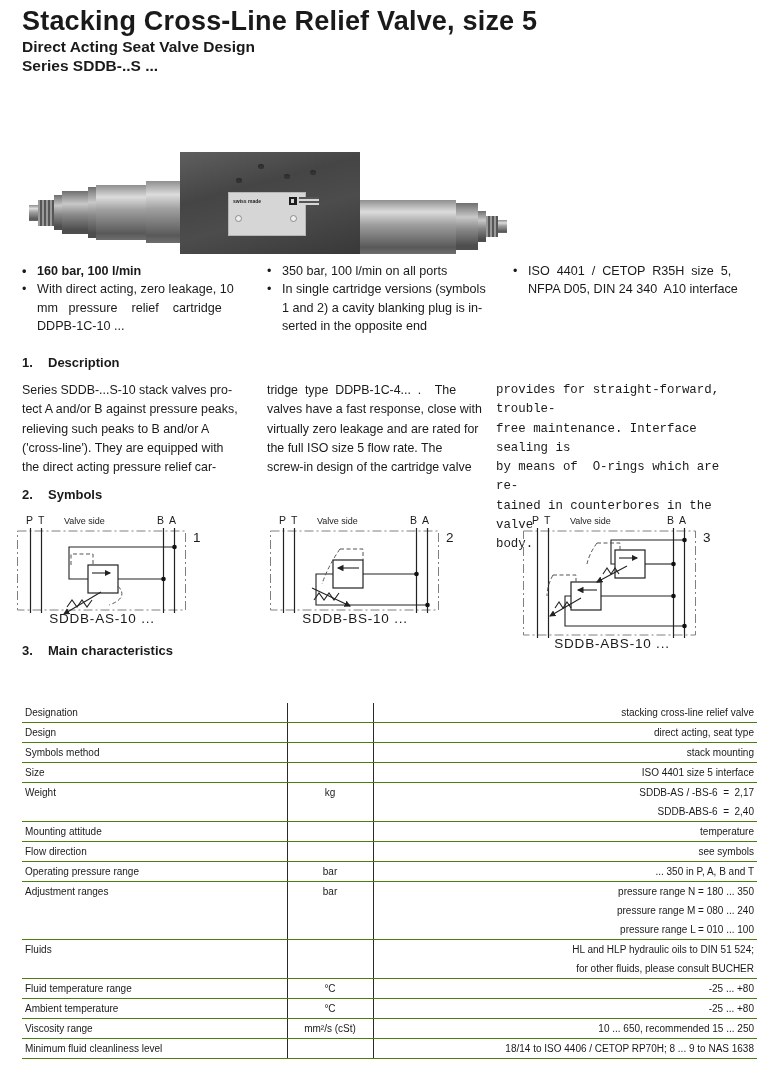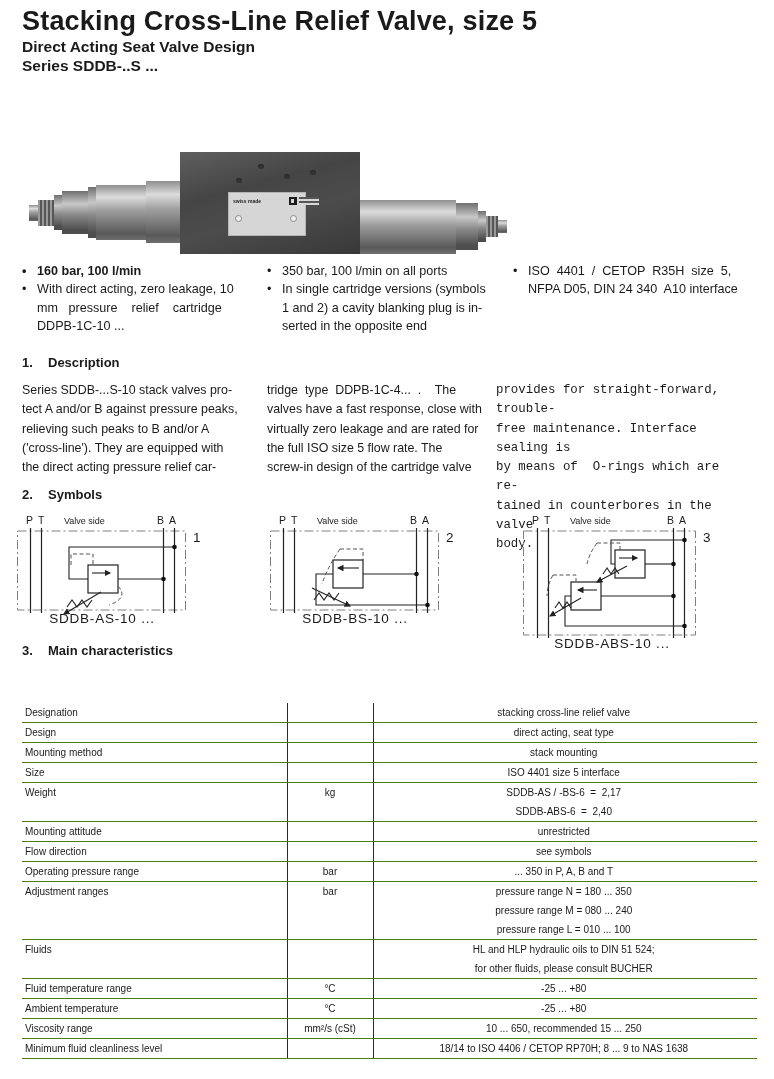--- a/index.html
+++ b/index.html
@@ -67,21 +67,21 @@
   .cl{stroke:#222;stroke-width:1.1;fill:none;}
   .sq{fill:none;stroke:#222;stroke-width:1.2;}
   .dl{stroke:#555;stroke-width:1;fill:none;stroke-dasharray:4 2.5;}
   .dot{fill:#111;}
   
   .chartab{position:absolute;left:22px;top:703px;width:735px;border-collapse:collapse;table-layout:fixed;}
   .chartab td{font-size:10px;line-height:19px;padding:0;vertical-align:top;border-bottom:1px solid #4d7c0f;}
   .chartab col.cn{width:265px;} .chartab col.cu{width:86px;} .chartab col.cv{width:384px;}
   .chartab td.name{padding-left:3px;}
   .chartab td.unit{text-align:center;border-left:1px solid #2a2a2a;border-right:1px solid #2a2a2a;}
-  .chartab td.val{text-align:center;padding-right:3px;white-space:pre-wrap;}
+  .chartab td.val{text-align:right;padding-right:3px;white-space:pre-wrap;}
 </style>
 </head>
 <body>
 
 <div class="page">
 
   <header class="titleblock">
     <h1>Stacking Cross-Line Relief Valve, size 5</h1>
     <div class="sub">Direct Acting Seat Valve Design</div>
     <div class="sub">Series SDDB-..S ...</div>
@@ -285,39 +285,39 @@
         <td class="name">Designation</td>
         <td class="unit"></td>
         <td class="val">stacking cross-line relief valve</td>
       </tr>
       <tr>
         <td class="name">Design</td>
         <td class="unit"></td>
         <td class="val">direct acting, seat type</td>
       </tr>
       <tr>
-        <td class="name">Mounting method</td>
+        <td class="name">Symbols method</td>
         <td class="unit"></td>
         <td class="val">stack mounting</td>
       </tr>
       <tr>
         <td class="name">Size</td>
         <td class="unit"></td>
         <td class="val">ISO 4401 size 5 interface</td>
       </tr>
       <tr>
         <td class="name">Weight</td>
         <td class="unit">kg</td>
         <td class="val">SDDB-AS / -BS-6  =  2,17
 SDDB-ABS-6  =  2,40</td>
       </tr>
       <tr>
         <td class="name">Mounting attitude</td>
         <td class="unit"></td>
-        <td class="val">unrestricted</td>
+        <td class="val">temperature</td>
       </tr>
       <tr>
         <td class="name">Flow direction</td>
         <td class="unit"></td>
         <td class="val">see symbols</td>
       </tr>
       <tr>
         <td class="name">Operating pressure range</td>
         <td class="unit">bar</td>
         <td class="val">... 350 in P, A, B and T</td>

